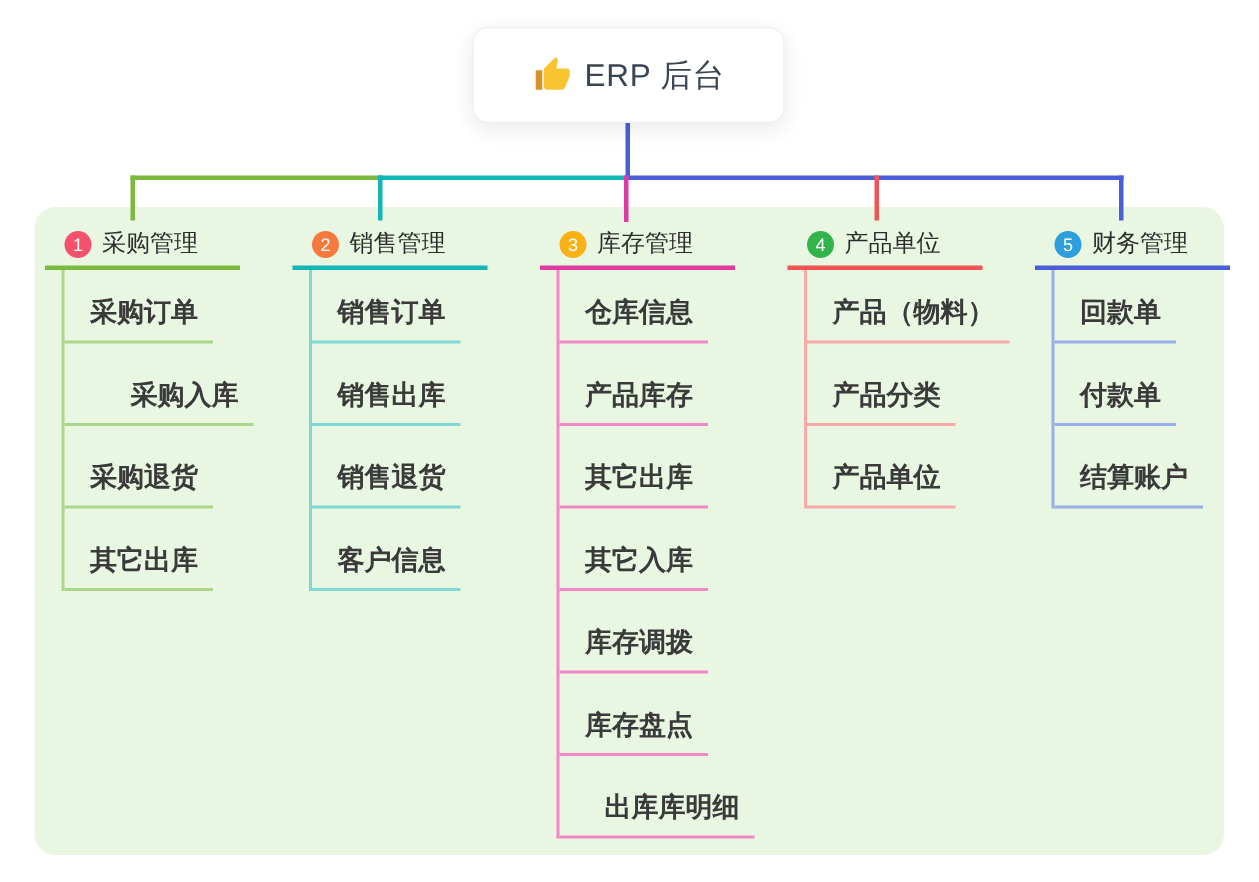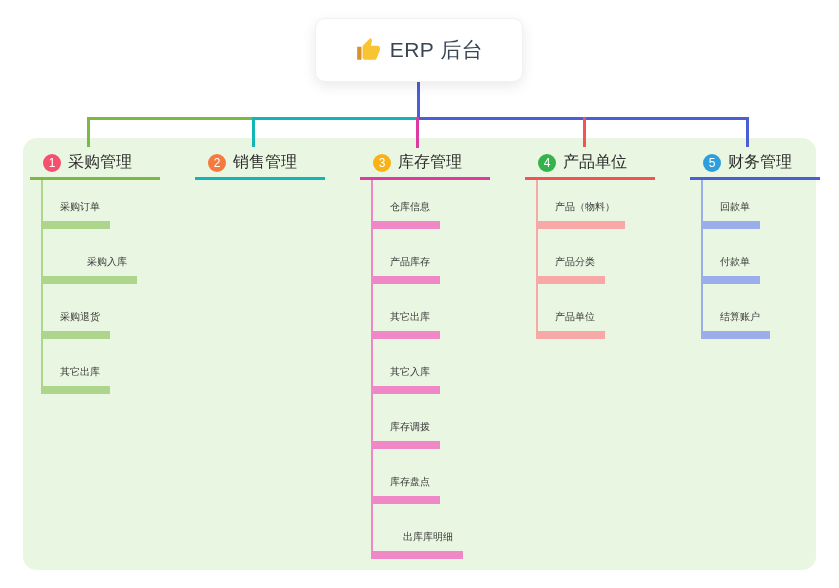--- a/index.html
+++ b/index.html
@@ -26,23 +26,23 @@
   .branch{position:absolute;top:148px;}
   .branch-header{width:117px;height:29px;border-bottom:3px solid #000;
                  display:flex;align-items:center;gap:7px;box-sizing:content-box;
                  padding-left:13px;cursor:default;}
   .badge{width:18px;height:18px;border-radius:50%;flex:0 0 18px;
          color:#ffffff;font-size:12px;line-height:18px;text-align:center;}
   .branch-label{font-size:16px;color:#2d2d2d;white-space:nowrap;}
 
   .items{margin-left:11px;border-left:2px solid #ccc;width:max-content;}
   .item{height:55px;display:flex;align-items:flex-end;
-        padding:0 10px 7px 17px;border-bottom:8px solid #1d4ed8;
-        font-size:10px;color:#3a3a3a;white-space:nowrap;width:max-content;
-        box-sizing:border-box;}
+        padding:0 10px 7px 17px;border-bottom:2px solid #1d4ed8;
+        font-size:18px;color:#3a3a3a;white-space:nowrap;width:max-content;
+        box-sizing:border-box;font-weight:bold;}
   .item:first-child{height:49px;}
 </style>
 </head>
 <body>
 
 <div class="stage">
 
   <div class="canvas" style="background-color: rgb(233, 246, 225);"></div>
 
   <div class="line" style="left: 417px; top: 82px; width: 3px; height: 37px; background-color: rgb(74, 95, 214);"></div>
@@ -78,20 +78,26 @@
       <div class="item" style="border-bottom-color: rgb(173, 213, 140);">采购退货</div>
       <div class="item" style="border-bottom-color: rgb(173, 213, 140);">其它出库</div>
     </div>
   </div>
 
   <div class="branch" style="left:195px">
     <div class="branch-header" style="border-bottom-color: rgb(19, 181, 182);">
       <span class="badge" style="background-color: rgb(246, 122, 61);">2</span>
       <span class="branch-label">销售管理</span>
     </div>
+    <div class="items" style="border-left-color: rgb(127, 216, 213);">
+      <div class="item" style="border-bottom-color: rgb(127, 216, 213);">销售订单</div>
+      <div class="item" style="border-bottom-color: rgb(127, 216, 213);">销售出库</div>
+      <div class="item" style="border-bottom-color: rgb(127, 216, 213);">销售退货</div>
+      <div class="item" style="border-bottom-color: rgb(127, 216, 213);">客户信息</div>
+    </div>
   </div>
 
   <div class="branch" style="left:360px">
     <div class="branch-header" style="border-bottom-color: rgb(221, 59, 161);">
       <span class="badge" style="background-color: rgb(249, 178, 22);">3</span>
       <span class="branch-label">库存管理</span>
     </div>
     <div class="items" style="border-left-color: rgb(240, 136, 199);">
       <div class="item" style="border-bottom-color: rgb(240, 136, 199);">仓库信息</div>
       <div class="item" style="border-bottom-color: rgb(240, 136, 199);">产品库存</div>

